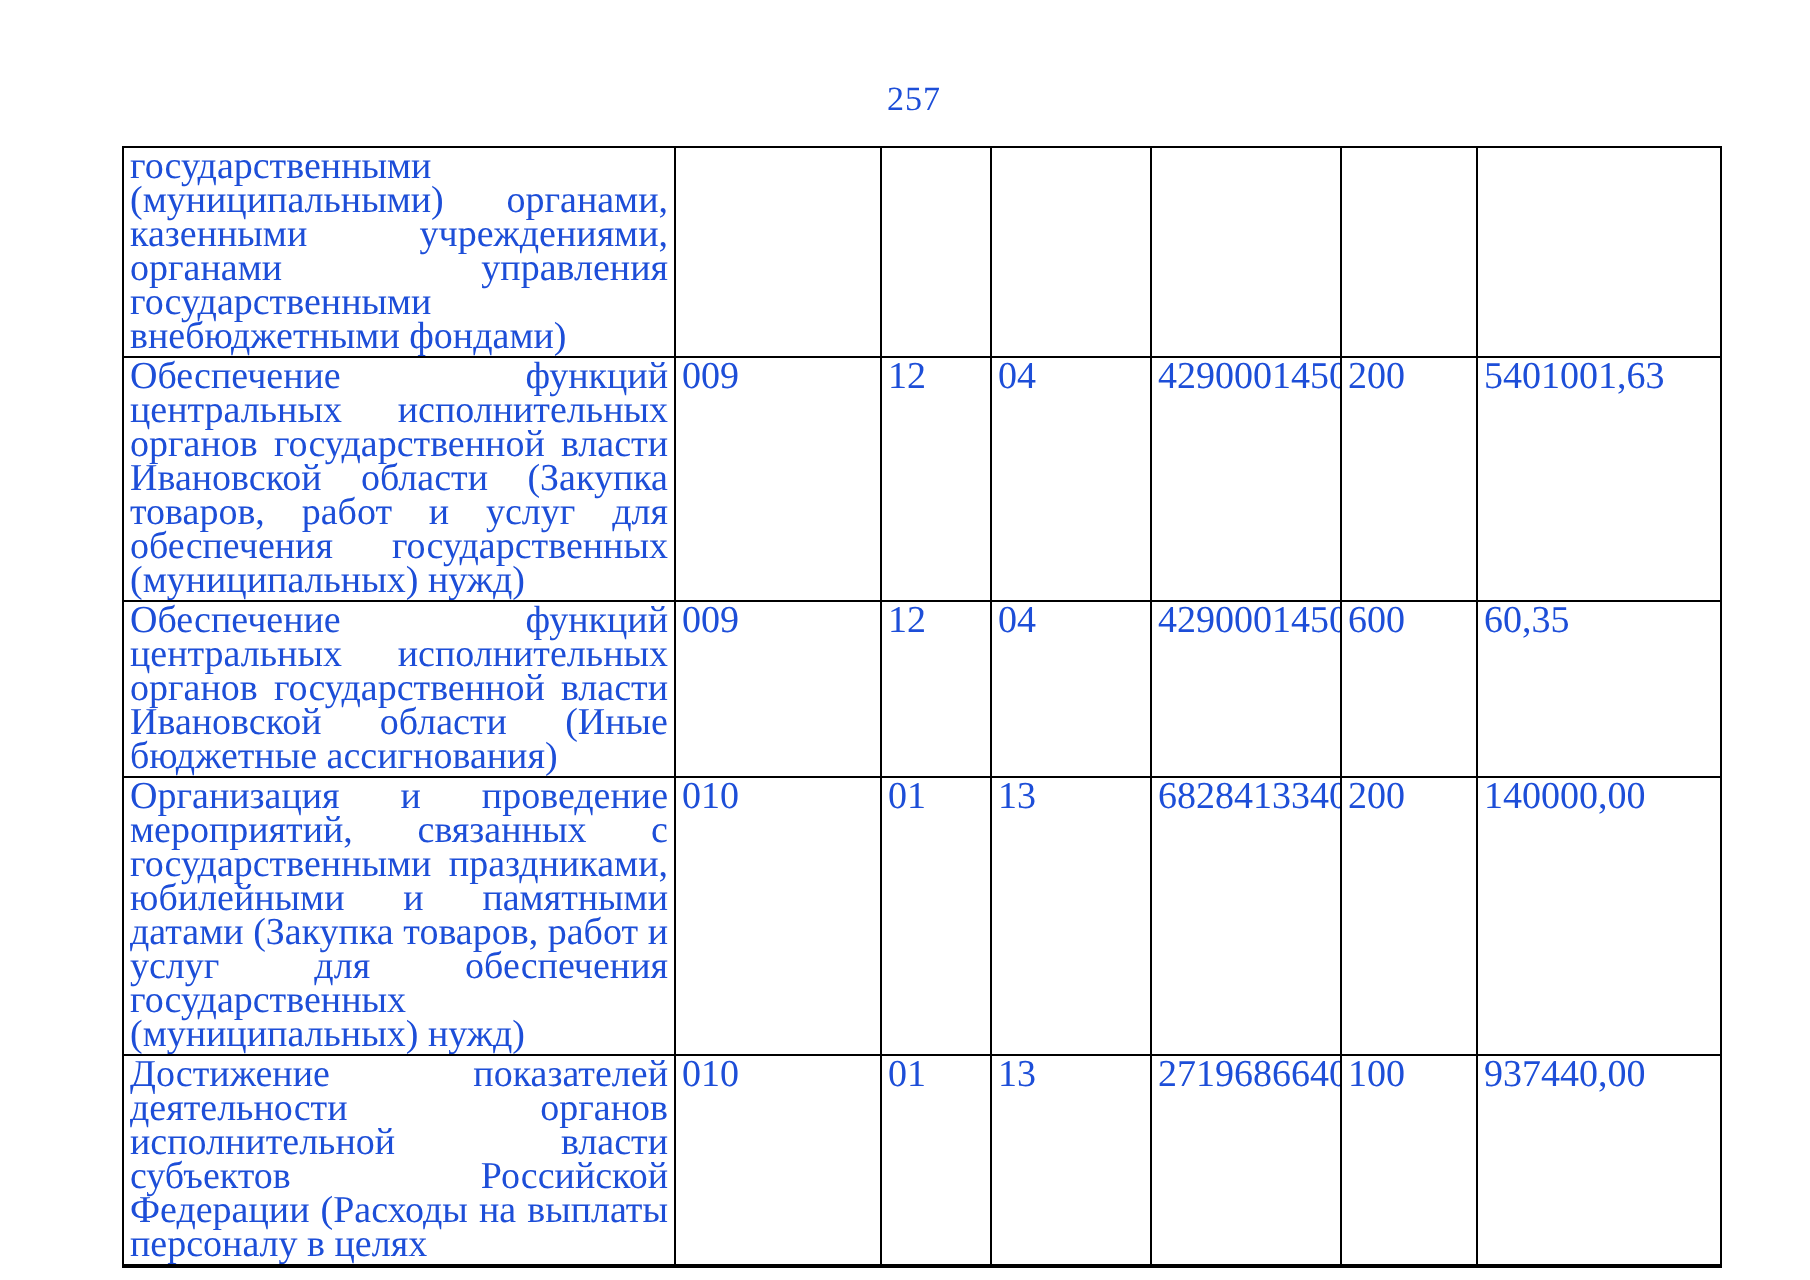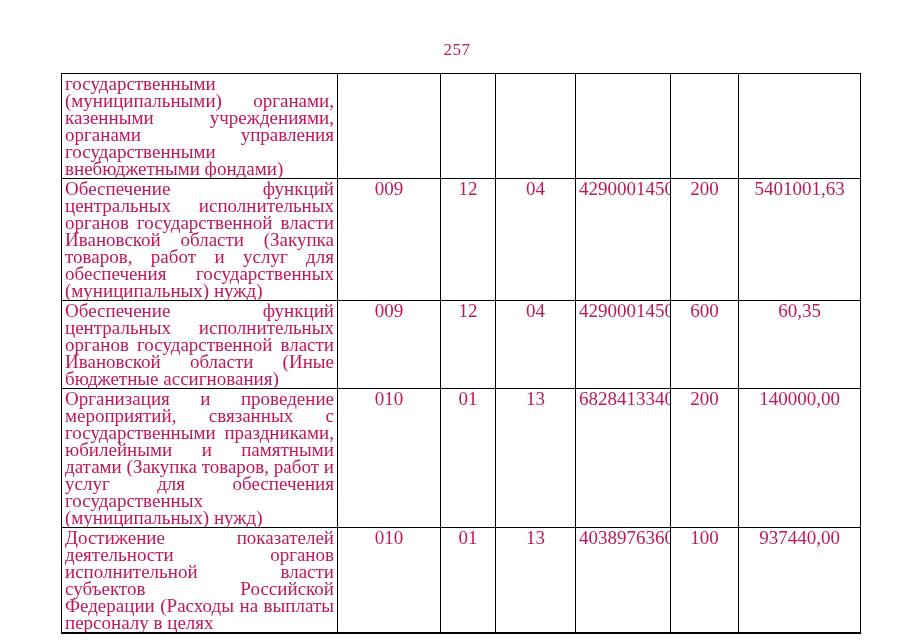--- a/index.html
+++ b/index.html
@@ -6,21 +6,21 @@
     margin: 0;
     padding: 0;
     background: #ffffff;
   }
   .page {
     position: relative;
     width: 905px;
     height: 640px;
     background: #ffffff;
     font-family: "Liberation Serif", serif;
-    color: #be185d;
+    color: #1d4ed8;
     overflow: hidden;
   }
   .page-number {
     position: absolute;
     top: 40px;
     left: 12px;
     width: 890px;
     text-align: center;
     font-size: 17px;
     letter-spacing: 0.5px;
@@ -43,21 +43,21 @@
   }
   table.budget tr:last-child td {
     border-bottom-width: 2px;
   }
   td.desc {
     text-align: justify;
     padding-left: 5px;
     padding-right: 5px;
   }
   td.num {
-    text-align: center;
+    text-align: left;
   }
   tr.bold td {
     font-weight: bold;
   }
   
   tr.r0 { height: 91px; }
   tr.r1 { height: 100px; }
   tr.r2 { height: 83px; }
   tr.r3 { height: 37px; }
   tr.r4 { height: 121px; margin-top: 36px; }
@@ -115,20 +115,20 @@
         <td class="num">13</td>
         <td class="num">6828413340</td>
         <td class="num">200</td>
         <td class="num">140000,00</td>
       </tr>
       <tr class="r5">
         <td class="desc">Достижение показателей деятельности органов исполнительной власти субъектов Российской Федерации (Расходы на выплаты персоналу в целях</td>
         <td class="num">010</td>
         <td class="num">01</td>
         <td class="num">13</td>
-        <td class="num">4038976360</td>
+        <td class="num">2719686640</td>
         <td class="num">100</td>
         <td class="num">937440,00</td>
       </tr>
     </tbody>
   </table>
 
 </div>
 
 </body></html>

